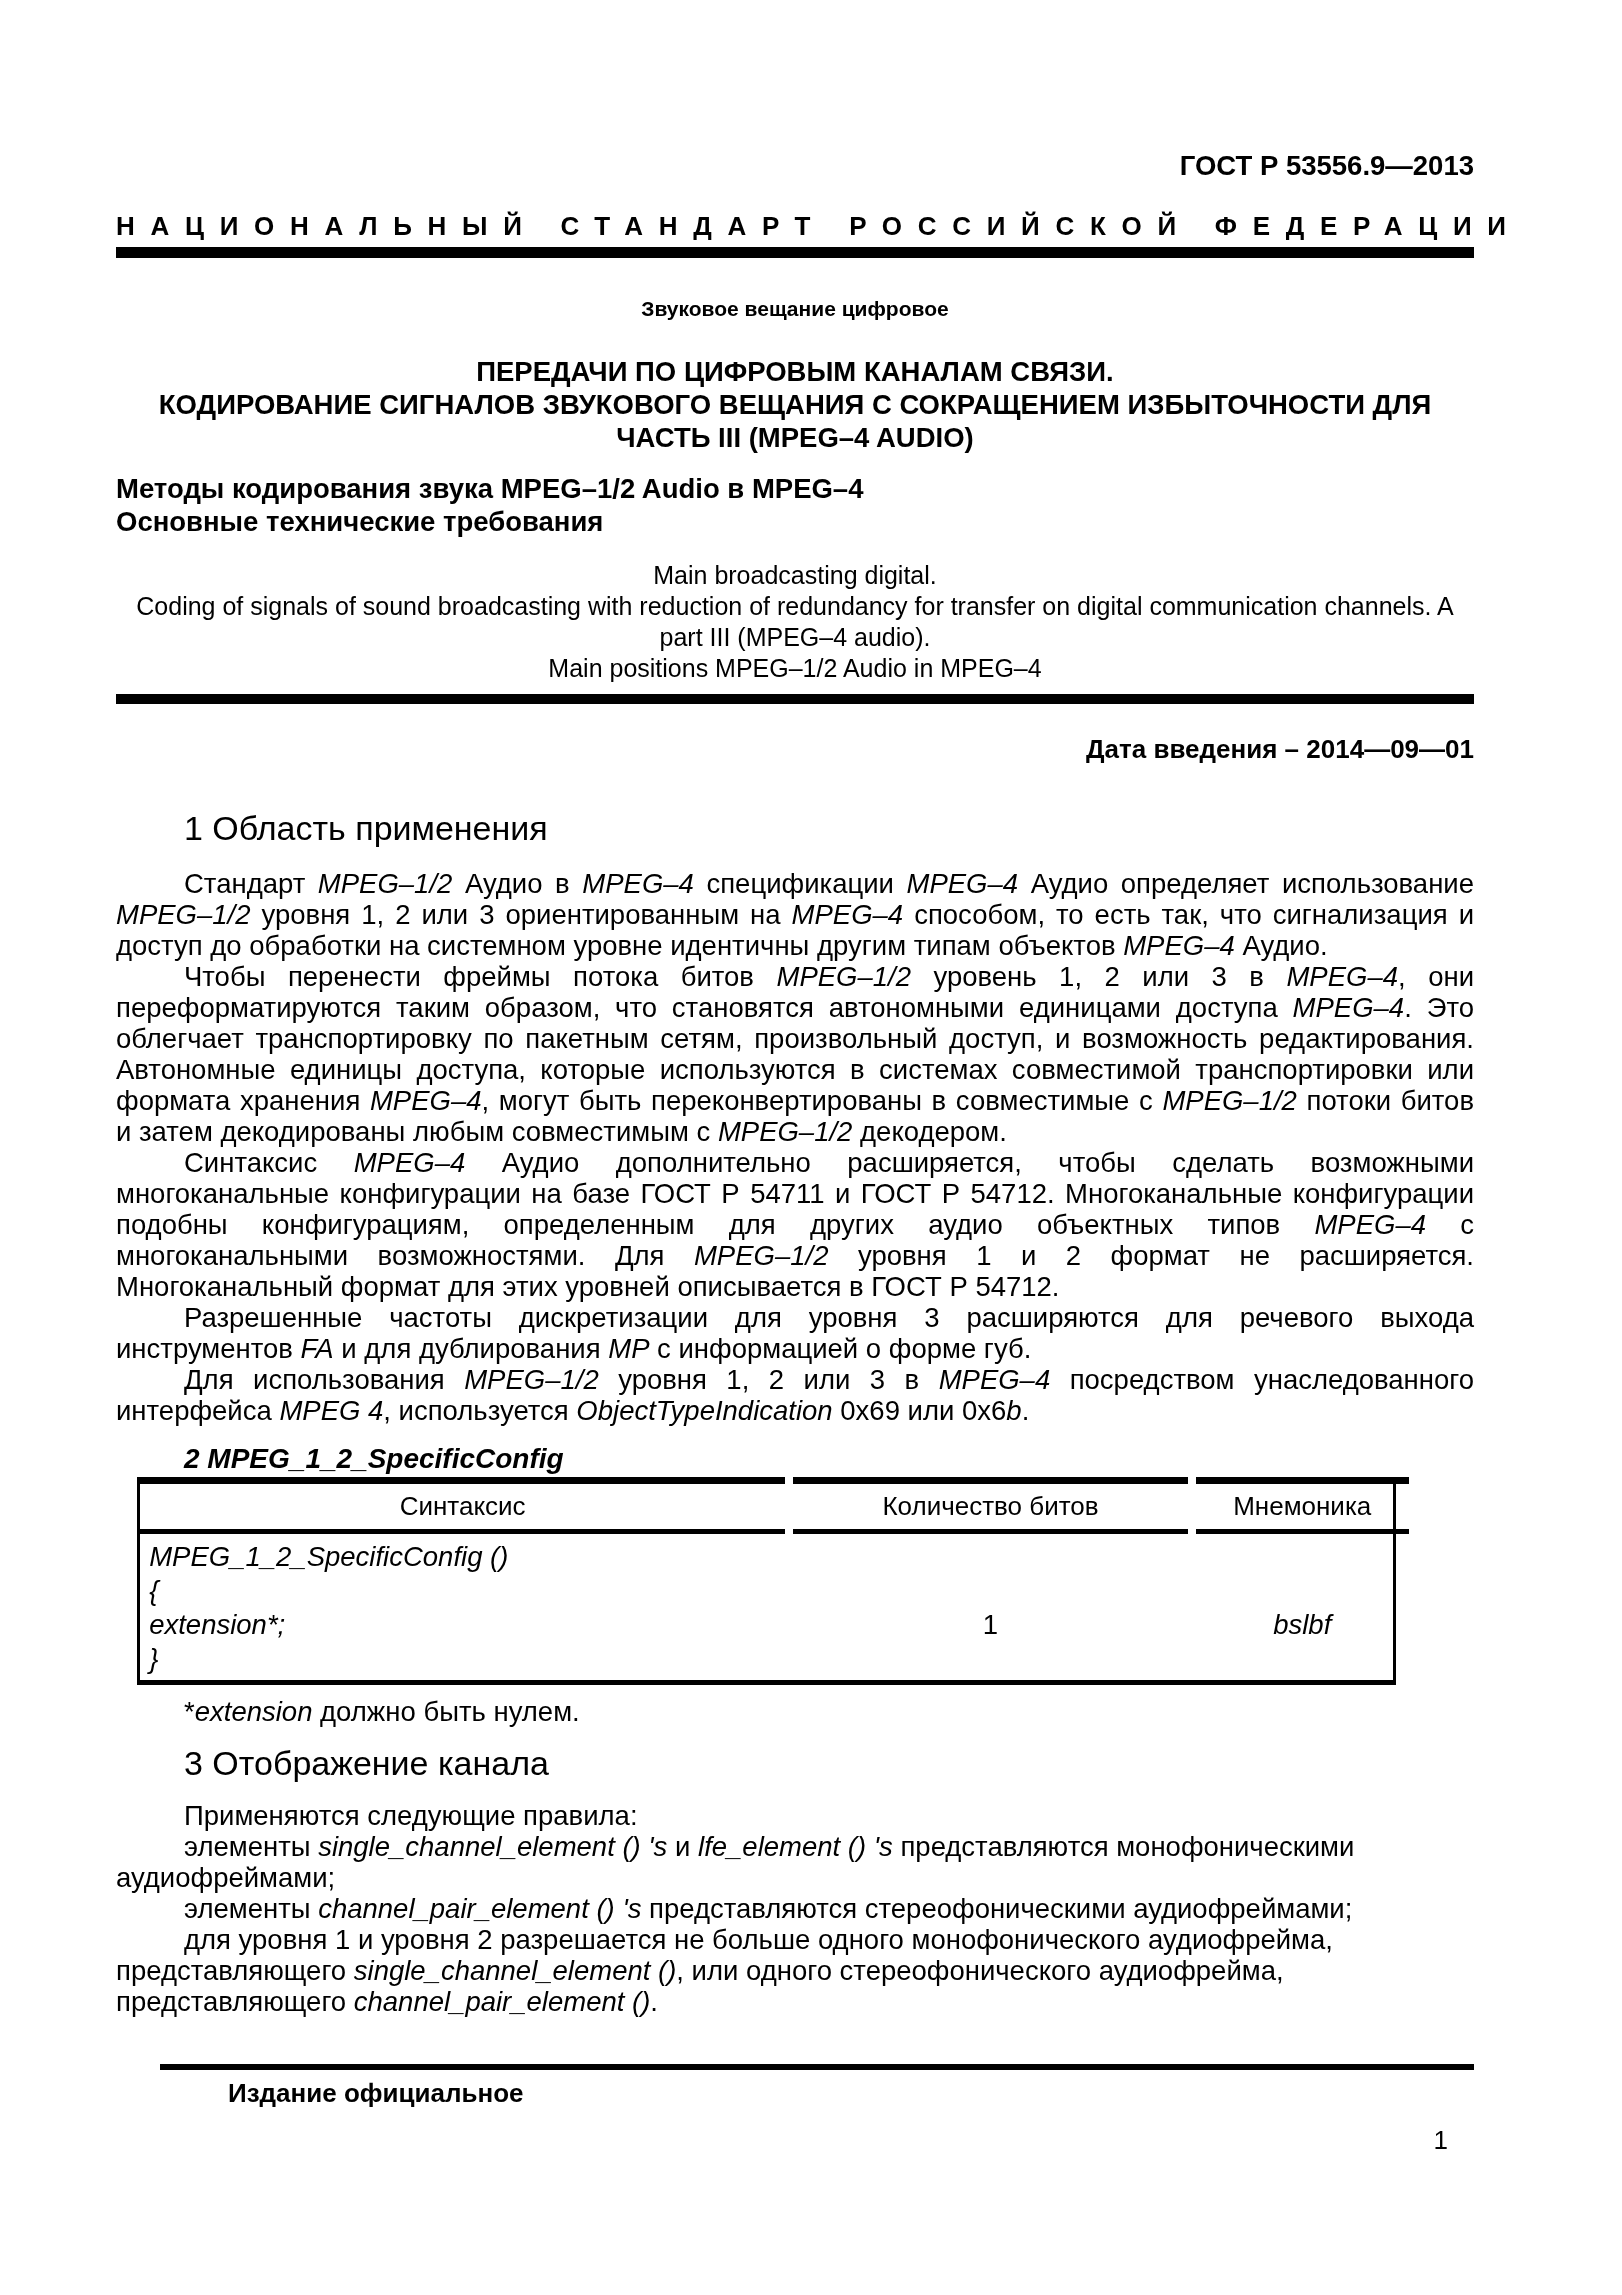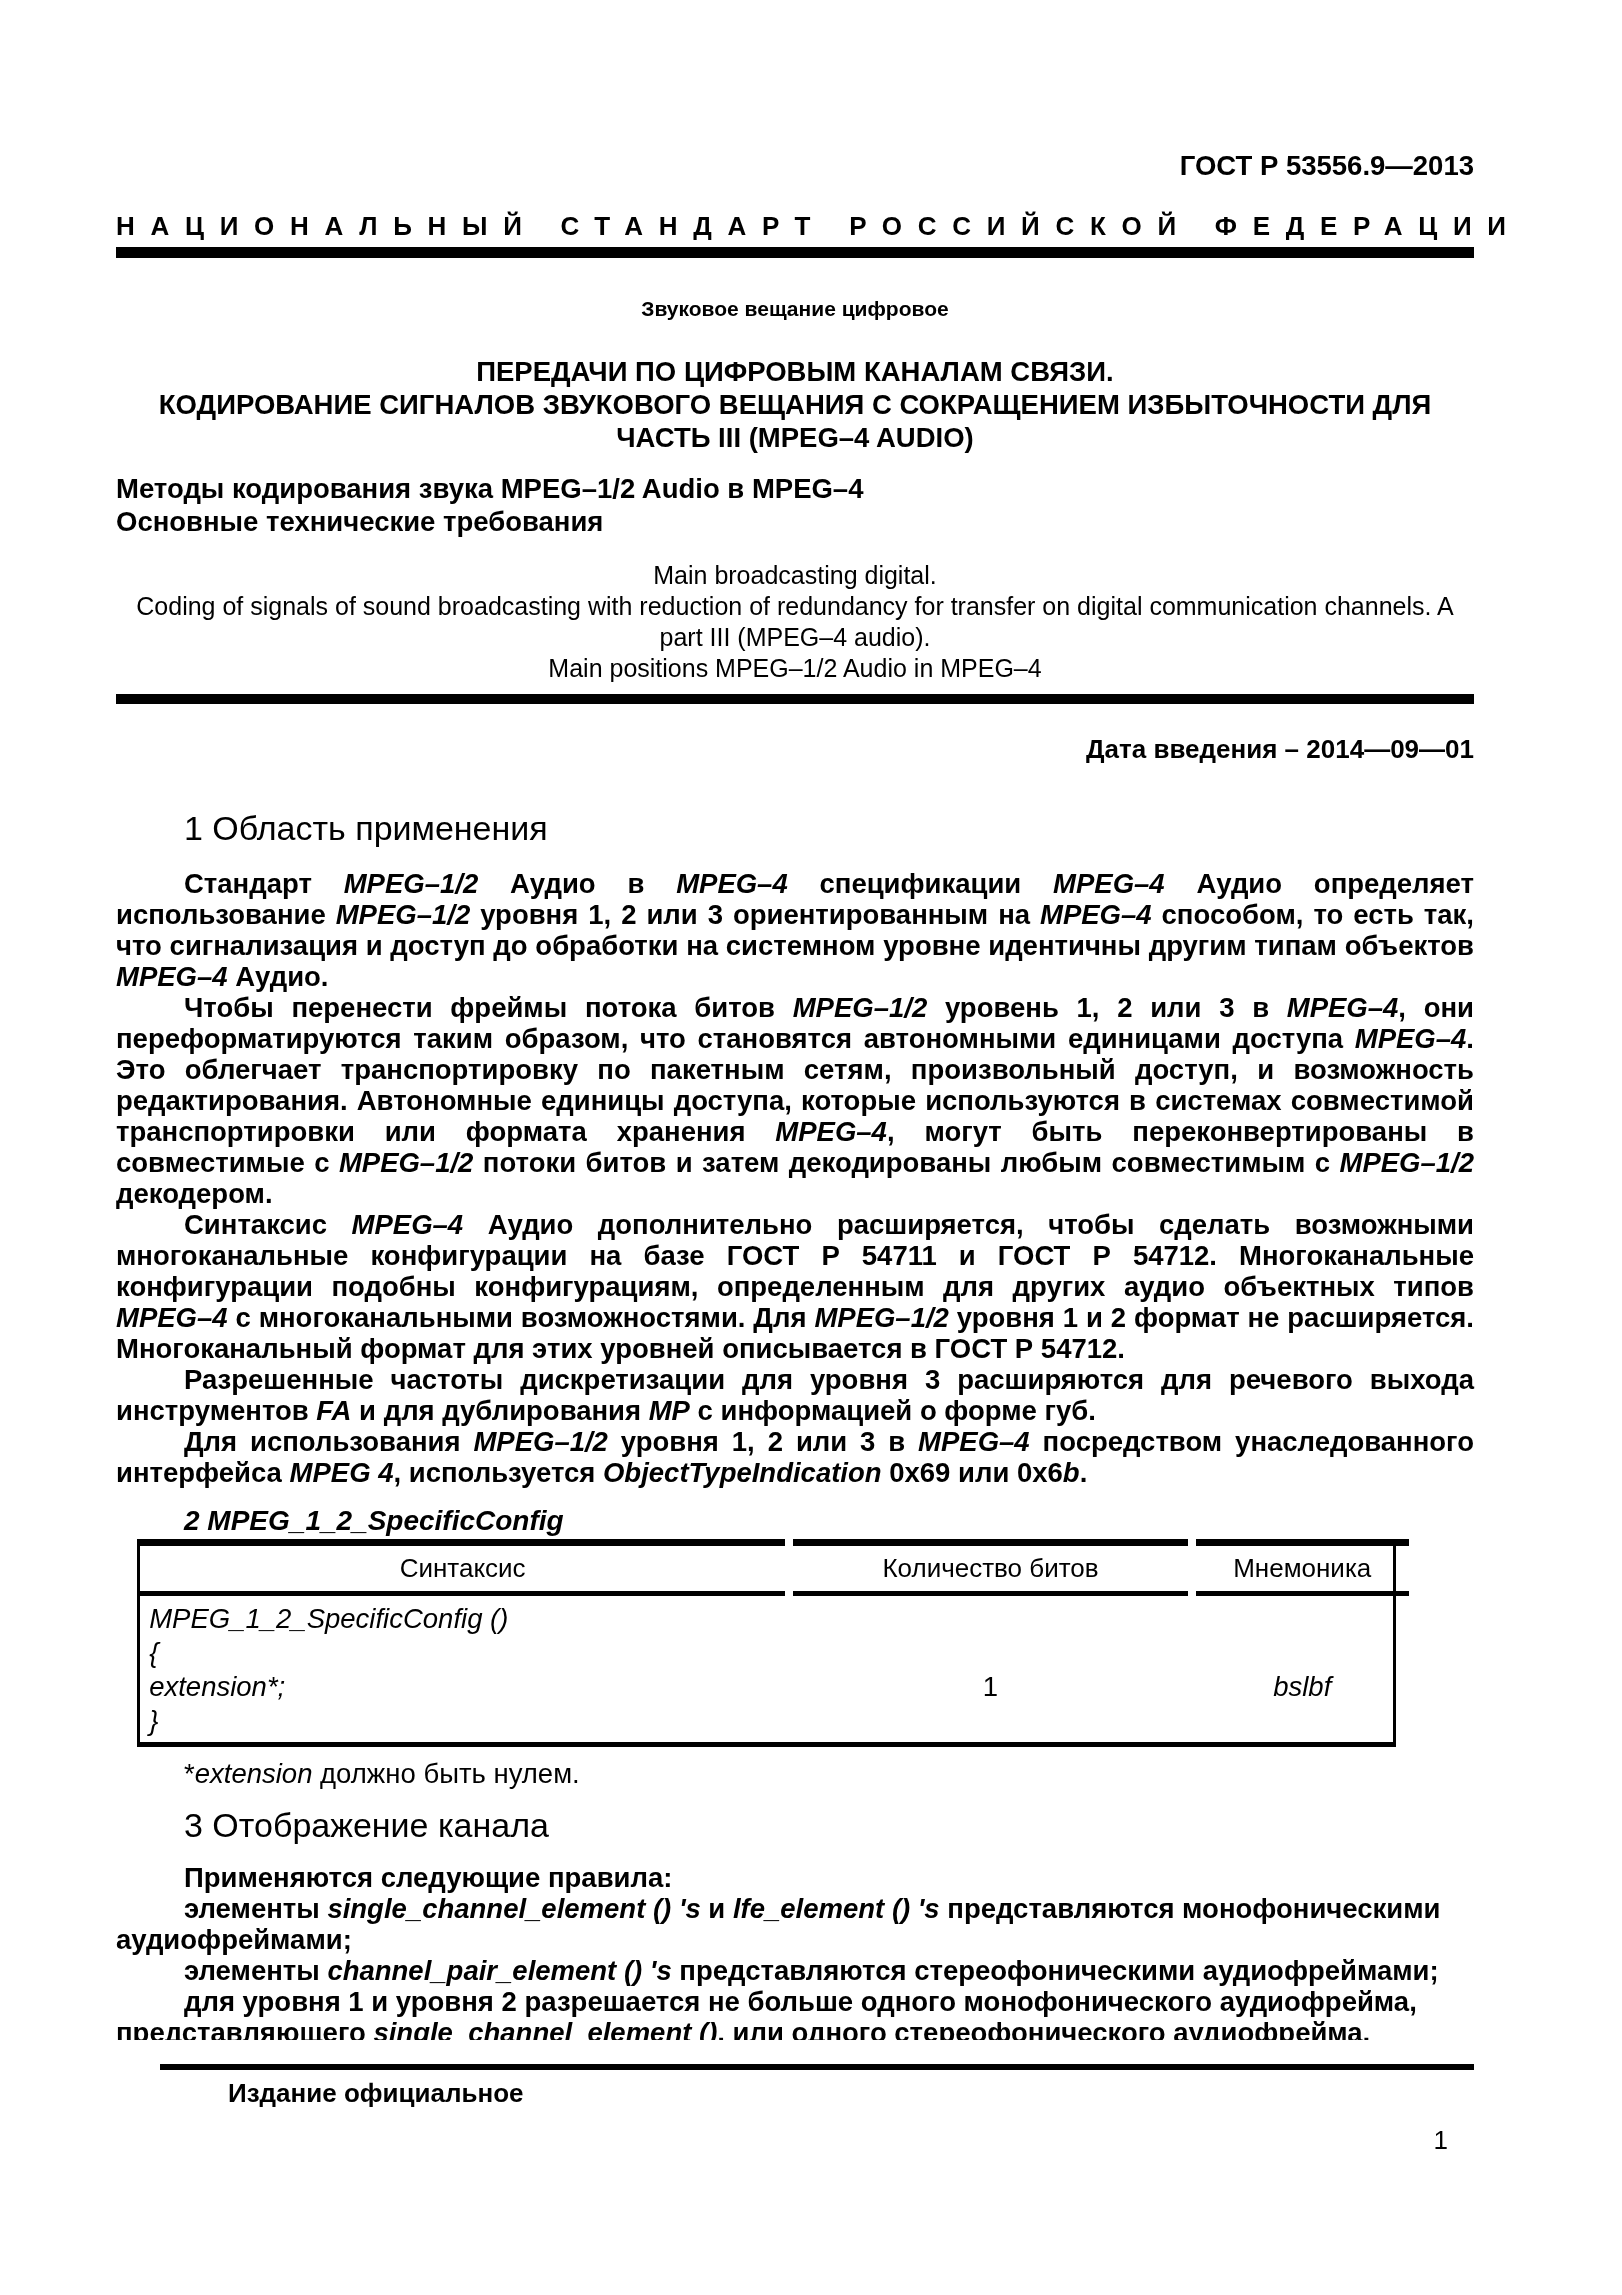--- a/index.html
+++ b/index.html
@@ -34,21 +34,21 @@
 
   .date-line { margin-top: 30px; text-align: right; font-weight: bold; font-size: 26px; line-height: 31px; }
 
   .section-heading { font-size: 34px; line-height: 35px; font-weight: normal; margin: 46px 0 0 68px; }
   .heading-2 { font-size: 28px; line-height: 31px; font-weight: bold; font-style: italic; margin: 17px 0 0 68px; }
   .heading-3 { margin-top: 19.6px; }
 
   .body-block { margin-top: 22px; }
   .para {
     margin: 0; font-size: 27.5px; line-height: 31px;
-    text-align: justify; text-indent: 68px; font-weight: bold;
+    text-align: justify; text-indent: 68px;
   }
   .sec3-body { margin-top: 18.3px; }
   .sec3-body .para { text-align: left; line-height: 31px; }
 
   .spec-table {
     margin-top: 3.9px; margin-left: 21px; width: 1259px;
     border-left: 3.3px solid #000; border-right: 3.3px solid #000; border-bottom: 5.9px solid #000;
     box-sizing: border-box;
   }
   .thead { display: grid; grid-template-columns: 51.5% 31.5% 17%; column-gap: 7.9px; }

